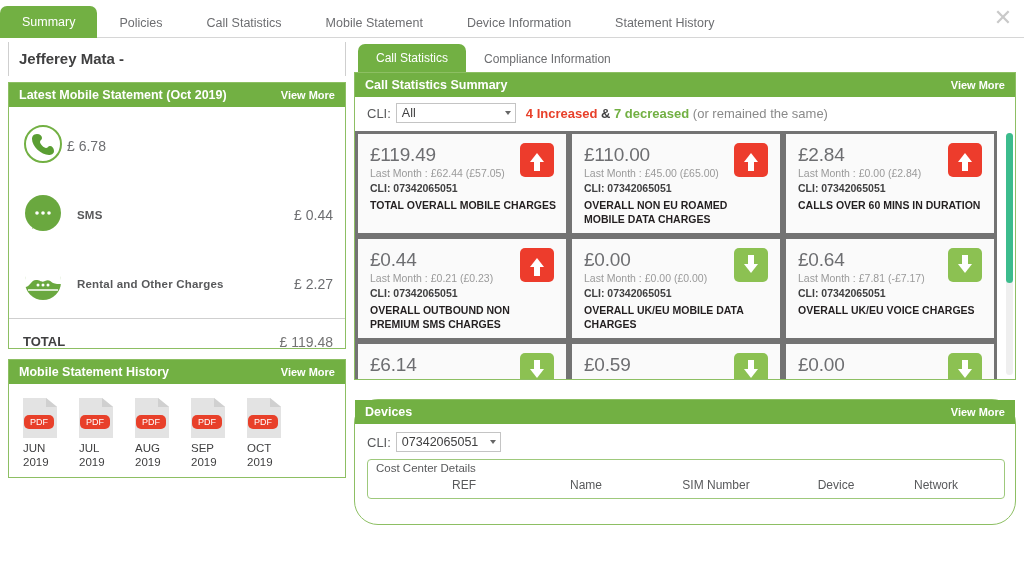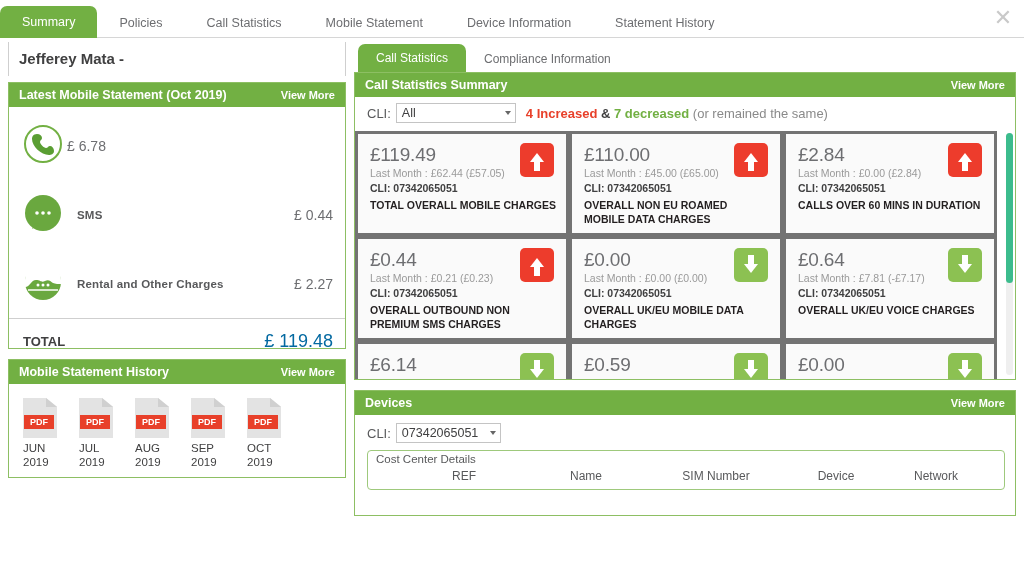--- a/index.html
+++ b/index.html
@@ -59,39 +59,39 @@
   .stmt-row { display:flex; align-items:center; height:69px; padding:0 12px 0 14px; }
   .stmt-icon { width:44px; flex:0 0 44px; }
   .stmt-label { flex:1; font-size:11.5px; font-weight:bold; color:#58595b; letter-spacing:.2px; padding-left:10px; }
   .stmt-amount { font-size:14px; color:#6d6e71; white-space:nowrap; }
   .total-row {
     display:flex; justify-content:space-between; align-items:center;
     border-top:1px solid #cfcfcf; height:30px; padding:16px 12px 0 14px;
     font-size:13px;
   }
   .total-row .lbl { font-weight:bold; color:#404041; }
-  .total-row .val { color:#0369a1; font-size:18px; }
+  .total-row .val { color:#737373; font-size:14px; }
 
   
   .pdf-wrap { display:flex; padding:14px 0 8px 14px; }
   .pdf-item { width:56px; text-align:left; cursor:pointer; }
   .pdf-icon { position:relative; width:34px; height:40px; margin-bottom:3px; }
   .pdf-page {
     position:absolute; left:0; top:0; width:34px; height:40px;
     background:#e3e3e3;
     clip-path: polygon(0 0, 68% 0, 100% 22%, 100% 100%, 0 100%);
   }
   .pdf-fold {
     position:absolute; right:0; top:0; width:11px; height:9px; background:#d0d0d0;
     clip-path: polygon(0 0, 100% 100%, 0 100%);
   }
   .pdf-badge {
     position:absolute; left:1px; top:17px; width:30px; height:14px;
-    background:#e8402a; color:#fff; font-size:9px; font-weight:bold;
-    text-align:center; line-height:14px; border-radius:0;
+    background:#e8402a; color:#fff; font-size:9px; font-weight:normal;
+    text-align:center; line-height:14px; border-radius:5px;
   }
   .pdf-mon { font-size:11.5px; color:#404041; line-height:14px; }
   .pdf-yr  { font-size:11.5px; color:#404041; line-height:14px; }
 
   
   .inner-tabs { display:flex; align-items:flex-end; height:30px; padding-left:4px; }
   .itab {
     font-size:12px; color:#6d6e71; padding:0 18px; height:26px; line-height:26px;
     cursor:pointer; white-space:nowrap;
   }
@@ -405,21 +405,21 @@
                 </div>
               </div>
           </div>
 
           <div class="vscroll">
             <div class="vthumb"></div>
           </div>
         </div>
       </div>
 
-      <div class="panel" style="margin-top:10px;">
+      <div class="panel" style="margin-top:19px;border-radius:24px;">
         <div class="panel-head">
           <span>Devices</span>
           <span class="view-more">View More</span>
         </div>
         <div class="dev-body">
           <div class="dev-cli">
             <span style="margin-right:5px;">CLI:</span>
             <span class="select-box" style="min-width:105px;">
               <span>07342065051</span>
               <span class="caret"></span>

